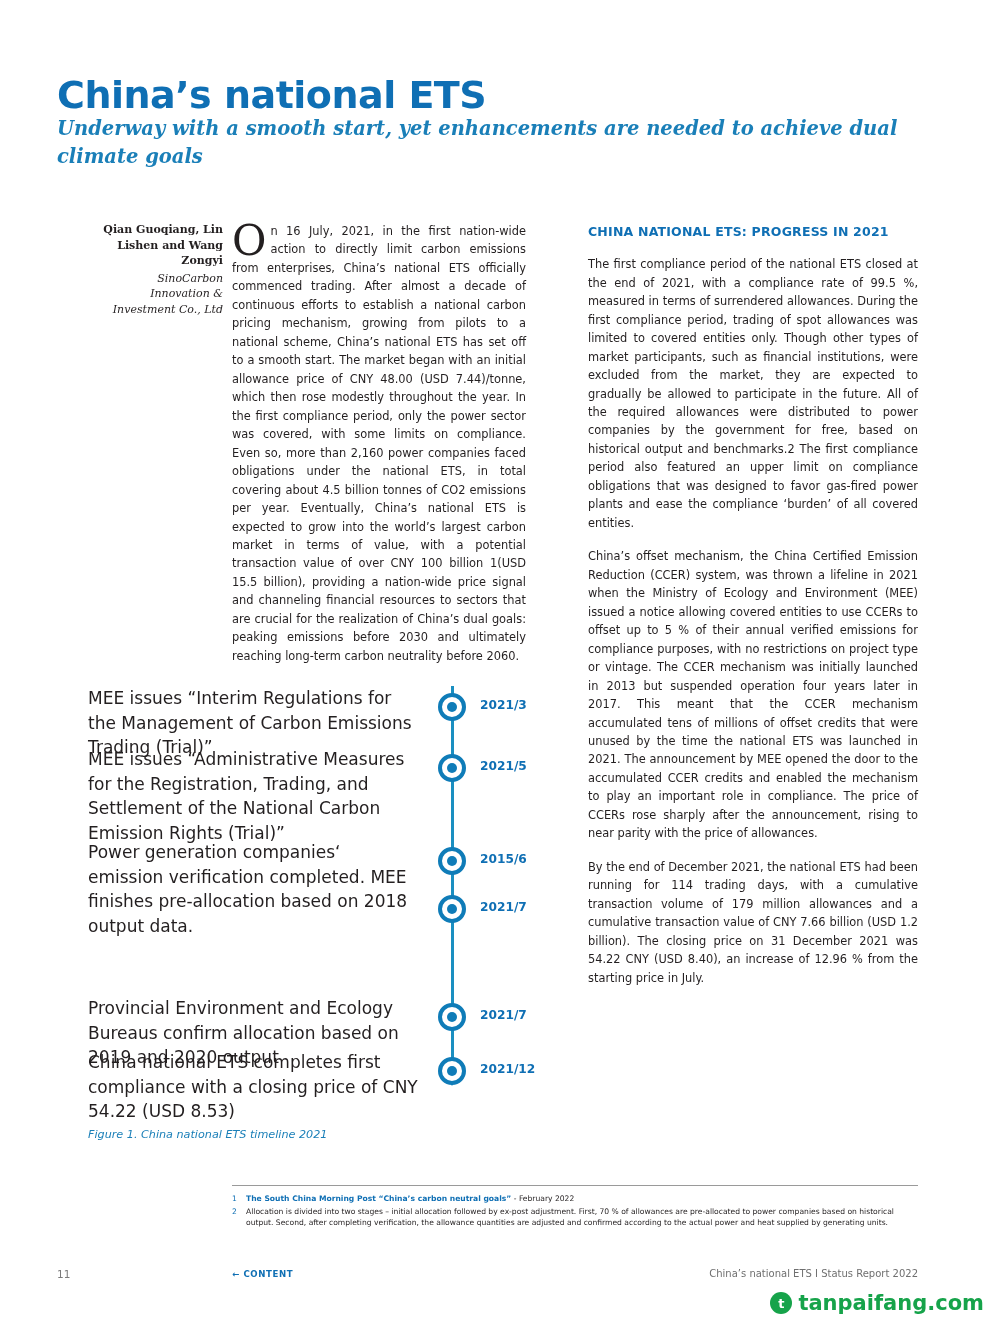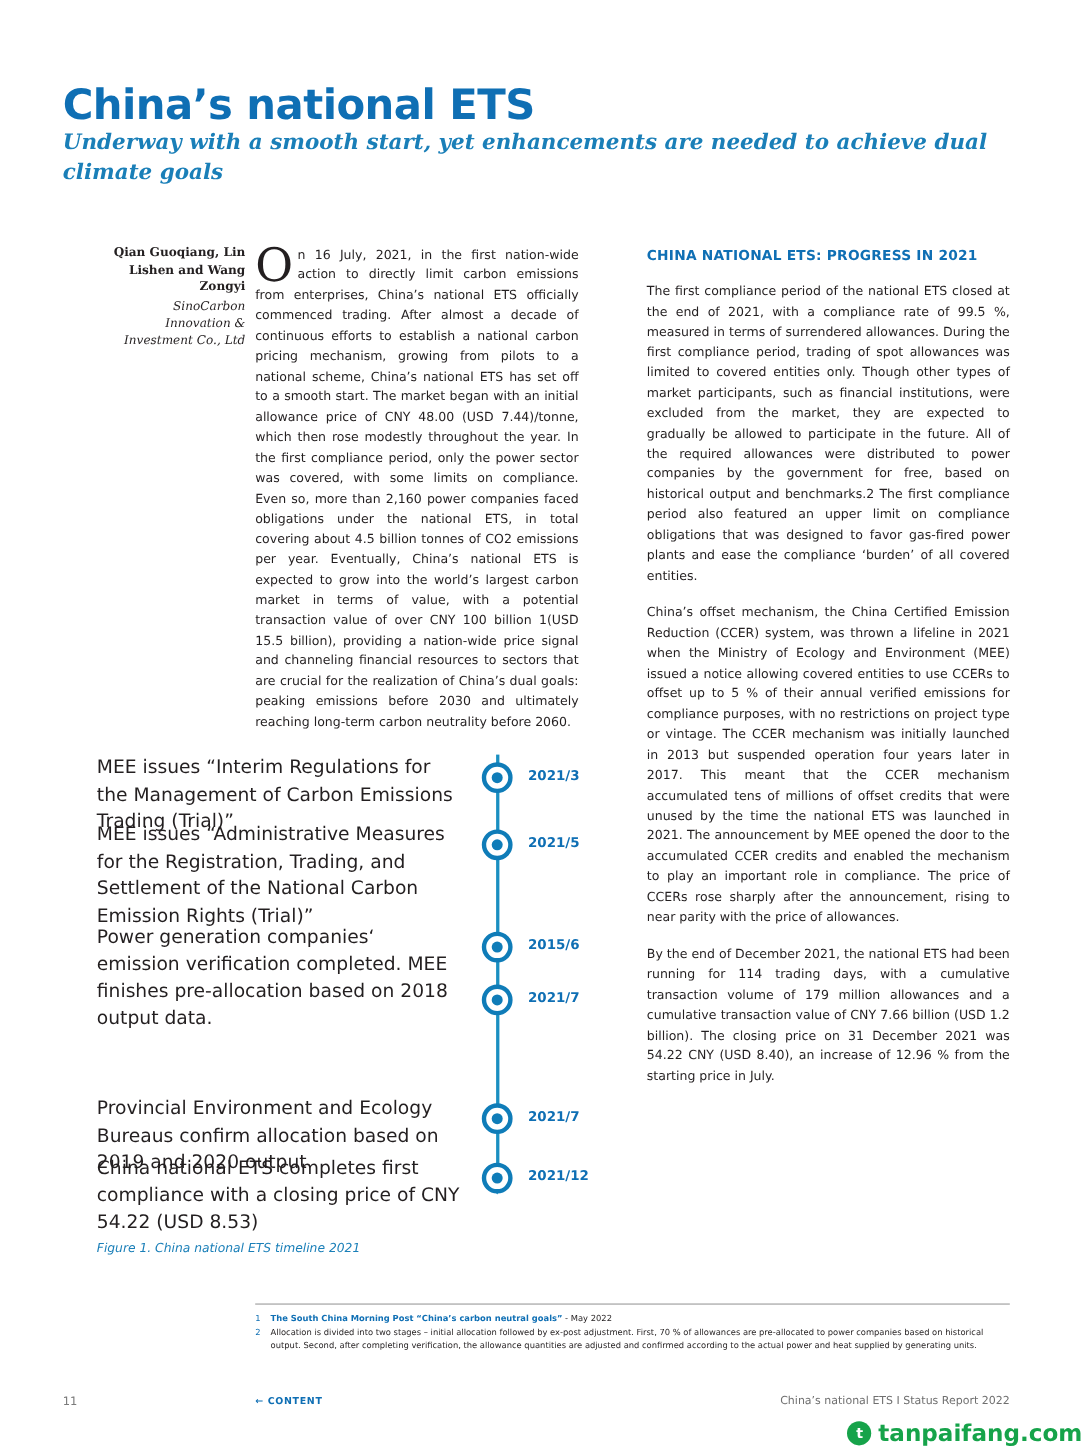--- a/index.html
+++ b/index.html
@@ -329,21 +329,21 @@
       <div class="tl-date">2021/12</div>
     </div>
   </div>
 
   <div class="fig-caption">Figure 1. China national ETS timeline 2021</div>
 
   <div class="footnotes">
     <div class="fn-row">
       <div class="fn-num">1</div>
       <div class="fn-text">
-        <span class="fn-link-b">The South China Morning Post “China’s carbon neutral goals”</span><span> - May 2022</span>
+        <span class="fn-link-b">The South China Morning Post “China’s carbon neutral goals”</span><span> - February 2022</span>
       </div>
     </div>
     <div class="fn-row">
       <div class="fn-num">2</div>
       <div class="fn-text">Allocation is divided into two stages – initial allocation followed by ex-post adjustment. First, 70 % of allowances are pre-allocated to power companies based on historical output. Second, after completing verification, the allowance quantities are adjusted and confirmed according to the actual power and heat supplied by generating units.</div>
     </div>
   </div>
 
   <div class="footer-page">11</div>
   <div class="footer-content">← CONTENT</div>

